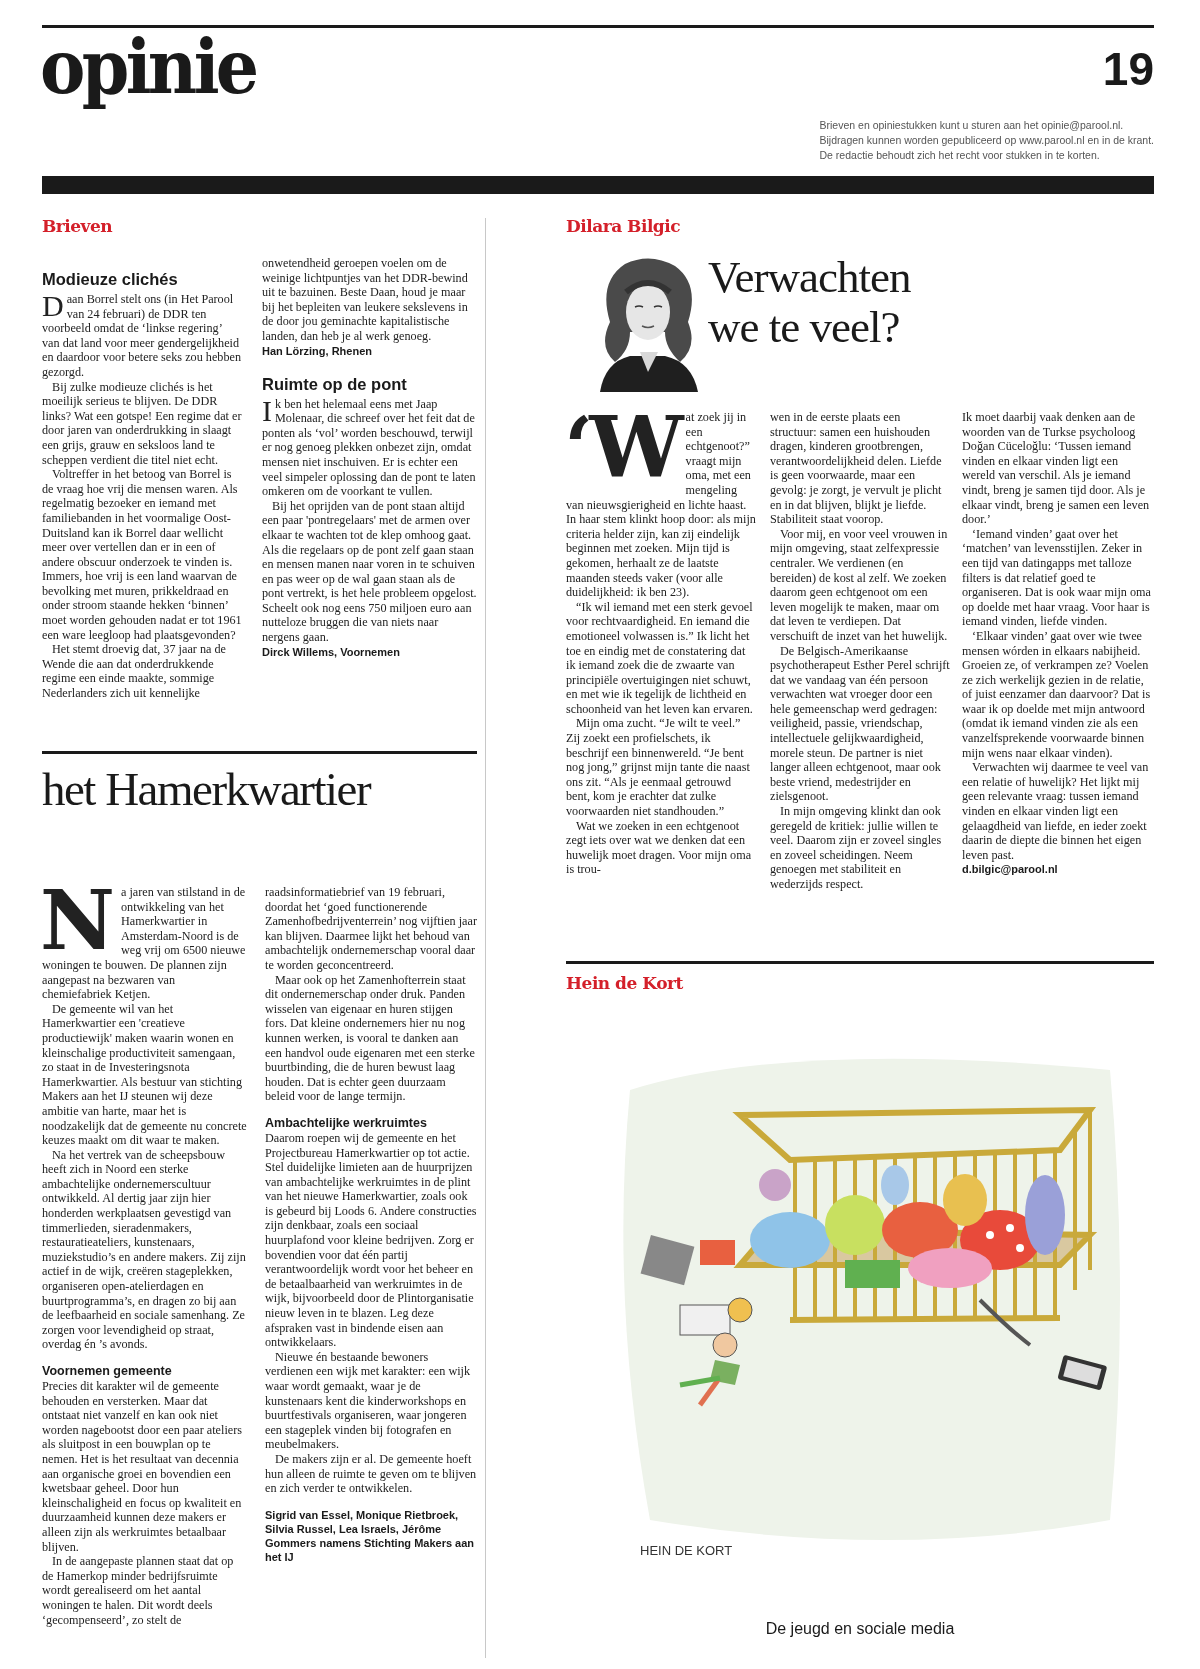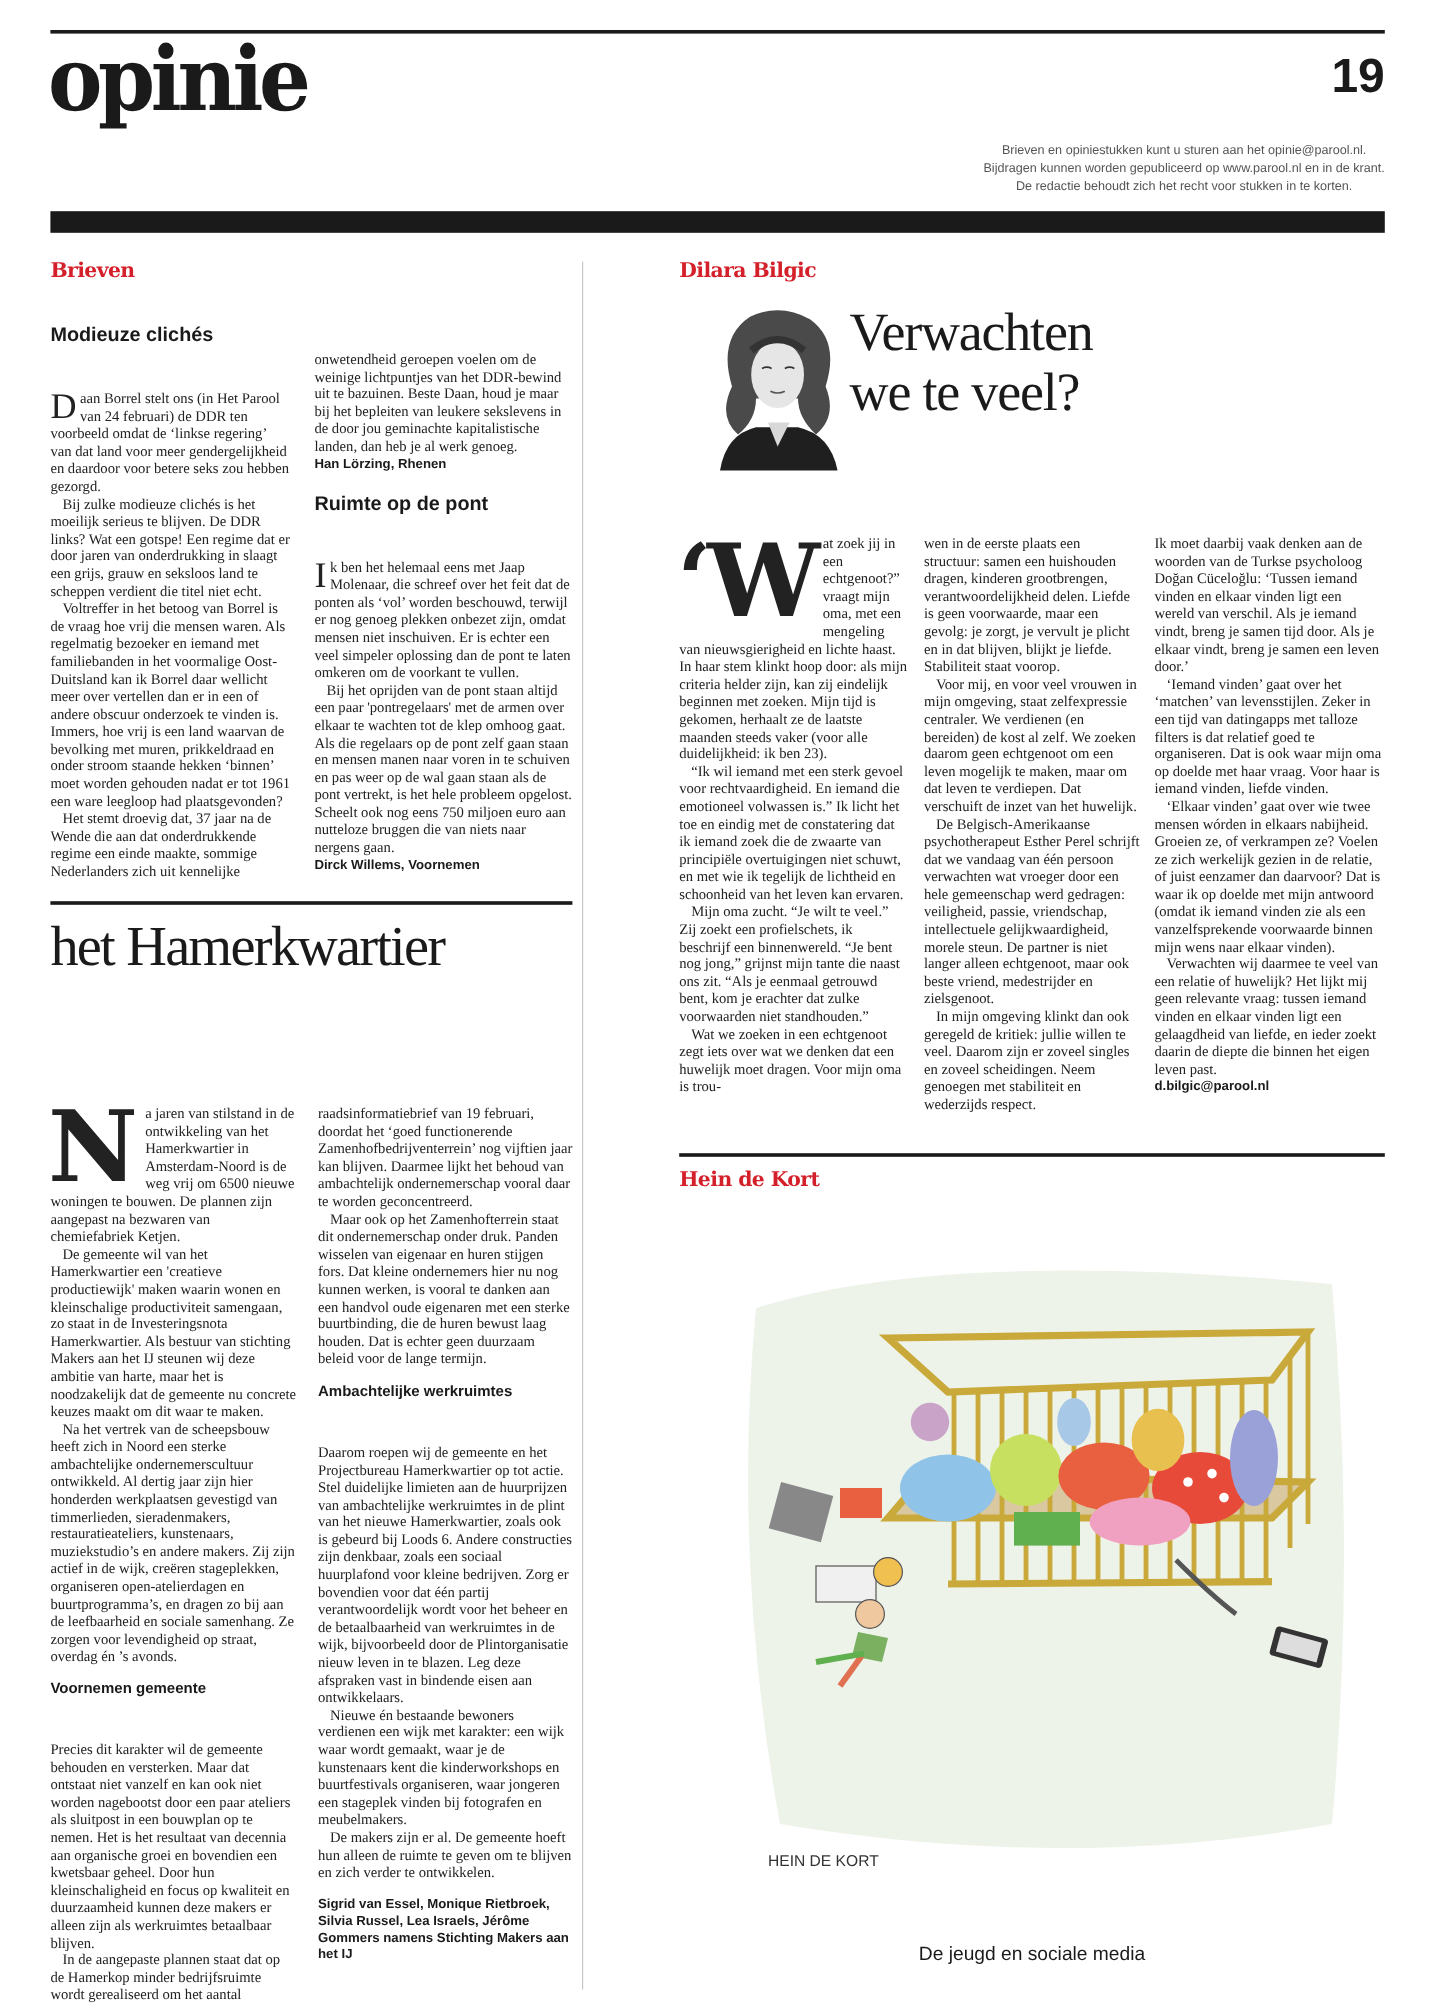--- a/index.html
+++ b/index.html
@@ -2,30 +2,30 @@
 <html><head>
 <meta charset="utf-8">
 <style>
   * { box-sizing: border-box; margin: 0; padding: 0; }
   html, body { width: 1200px; height: 1669px; background: #fff; overflow: hidden; }
   body { position: relative; font-family: "DejaVu Serif", "Liberation Serif", serif; color: #1a1a1a; }
   .abs { position: absolute; }
 
   .rule-top { left: 42px; top: 25px; width: 1112px; height: 3px; background: #1a1a1a; }
   .masthead { left: 40px; top: 30px; font-family: "DejaVu Serif", serif; font-weight: bold; font-size: 74px; letter-spacing: -4px; line-height: 1; transform: scaleX(0.92); transform-origin: left; }
-  .pagenum { right: 46px; top: 42px; font-family: "Liberation Sans", sans-serif; font-weight: bold; font-size: 40px; text-align: right; }
-  .notice { right: 46px; top: 118px; text-align: center; font-family: "Liberation Sans", sans-serif; font-size: 10.5px; line-height: 15px; color: #555; }
+  .pagenum { right: 46px; top: 42px; font-family: "Liberation Sans", sans-serif; font-weight: bold; font-size: 46px; text-align: right; }
+  .notice { right: 46px; top: 118px; text-align: left; font-family: "Liberation Sans", sans-serif; font-size: 10.5px; line-height: 15px; color: #555; }
   .black-bar { left: 42px; top: 176px; width: 1112px; height: 18px; background: #1a1a1a; }
 
   .section-label { font-family: "DejaVu Serif", serif; font-weight: bold; color: #d4202a; font-size: 17px; letter-spacing: -0.5px; }
   .vrule { left: 485px; top: 218px; width: 1px; height: 1440px; background: #c8c8c8; }
 
   .col { position: absolute; font-family: "Liberation Serif", serif; font-size: 12.2px; line-height: 14.6px; color: #222; }
   .col p { text-indent: 10px; }
-  .col p.first { text-indent: 0; margin-top: 36px; }
+  .col p.first { text-indent: 0; }
   .hd { font-family: "Liberation Sans", sans-serif; font-weight: bold; font-size: 16.5px; color: #1a1a1a; line-height: 20px; margin-bottom: 3px; margin-top: 13px; }
   .subhd { font-family: "Liberation Sans", sans-serif; font-weight: bold; font-size: 12.5px; color: #1a1a1a; line-height: 15px; margin-top: 12px; }
   .sig { font-family: "Liberation Sans", sans-serif; font-weight: bold; font-size: 11px; color: #1a1a1a; line-height: 14px; }
   .dropcap-d { float: left; font-size: 30px; line-height: 26px; margin: 1px 3px 0 0; font-weight: normal; }
   .dropcap-i { float: left; font-size: 30px; line-height: 26px; margin: 1px 3px 0 0; }
 
   .rule-mid { left: 42px; top: 751px; width: 435px; height: 3px; background: #1a1a1a; }
   .big-head { left: 42px; top: 764px; font-family: "Liberation Serif", serif; font-size: 47px; line-height: 51px; letter-spacing: -1.5px; color: #1a1a1a; }
   .dropcap-n { float: left; font-family: "DejaVu Serif", serif; font-weight: bold; font-size: 82px; line-height: 66px; margin: 2px 6px 0 -2px; }
 

